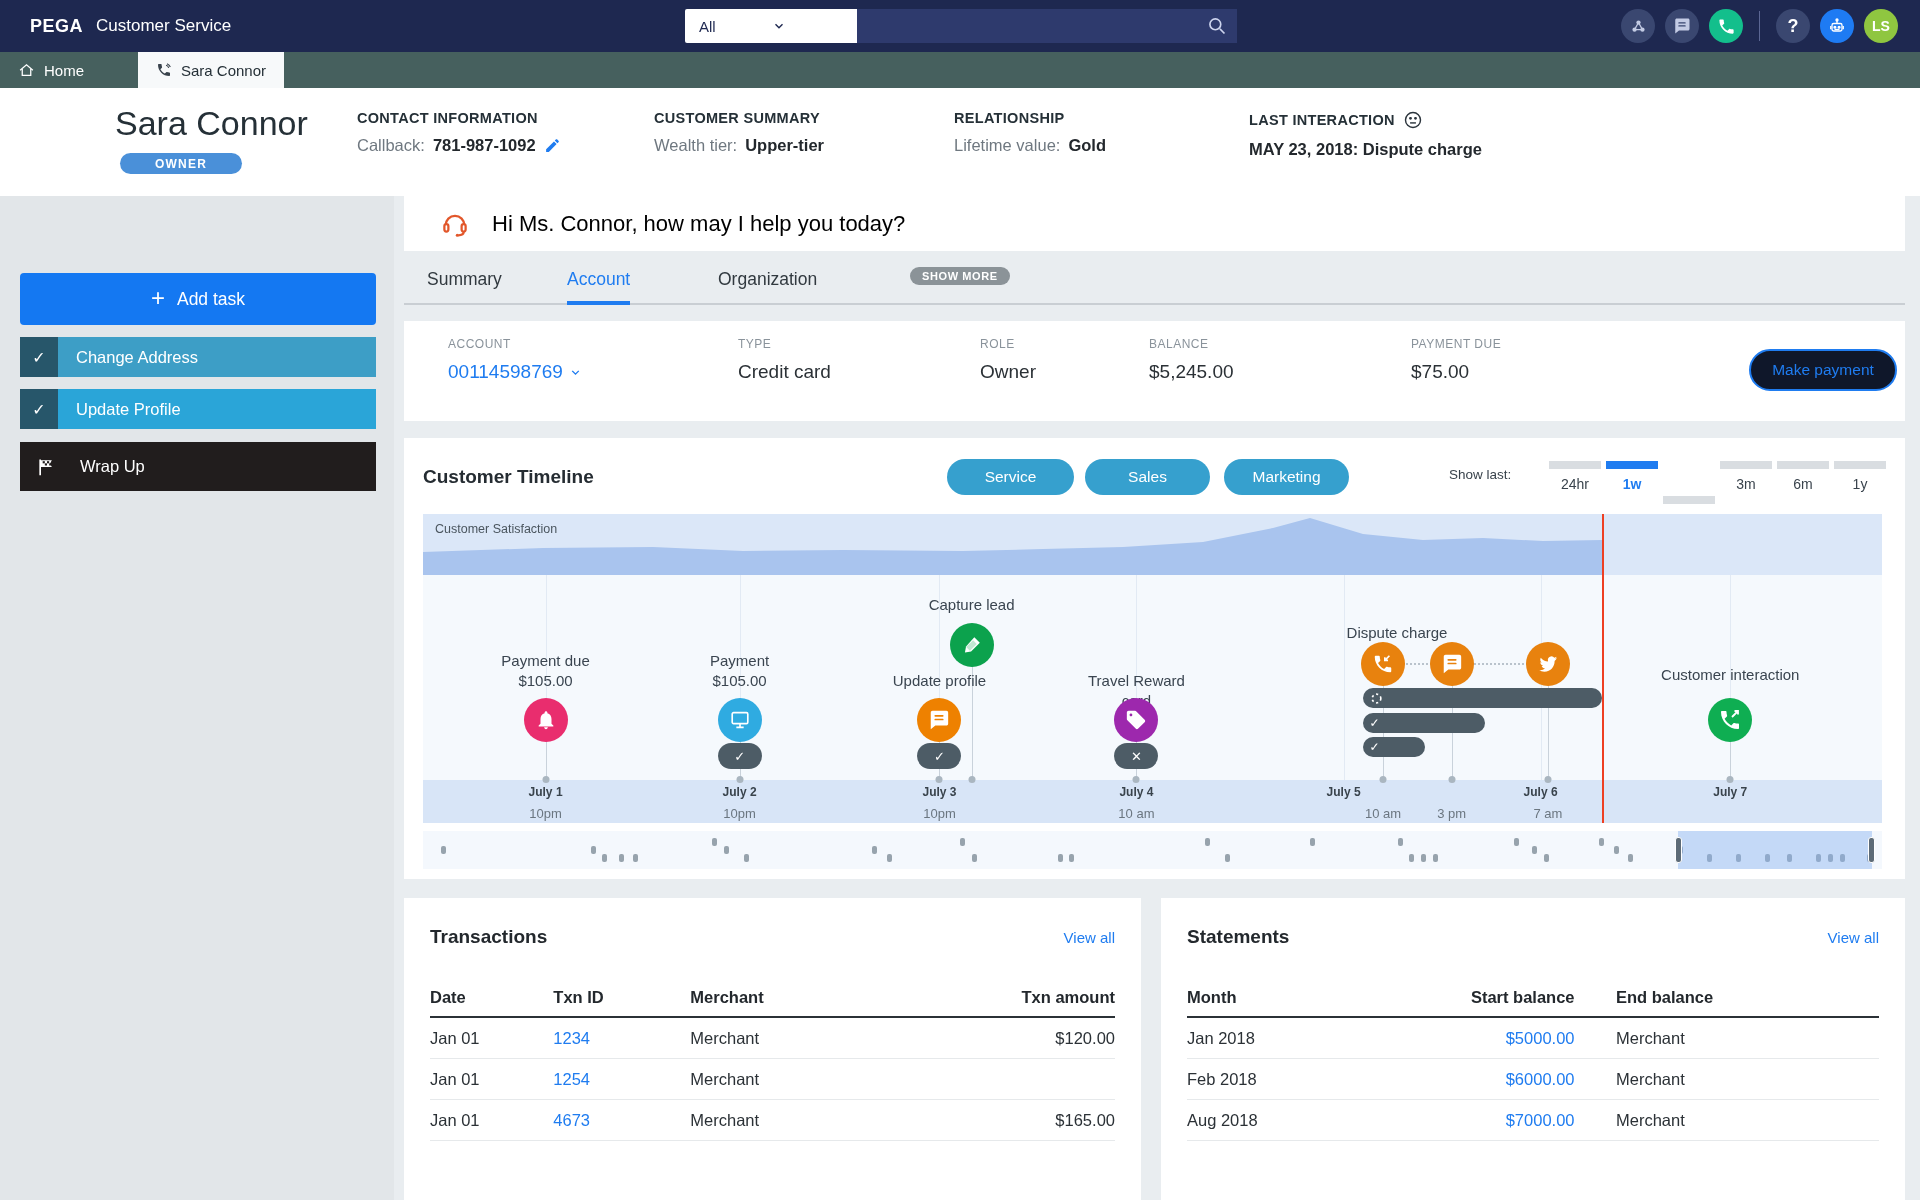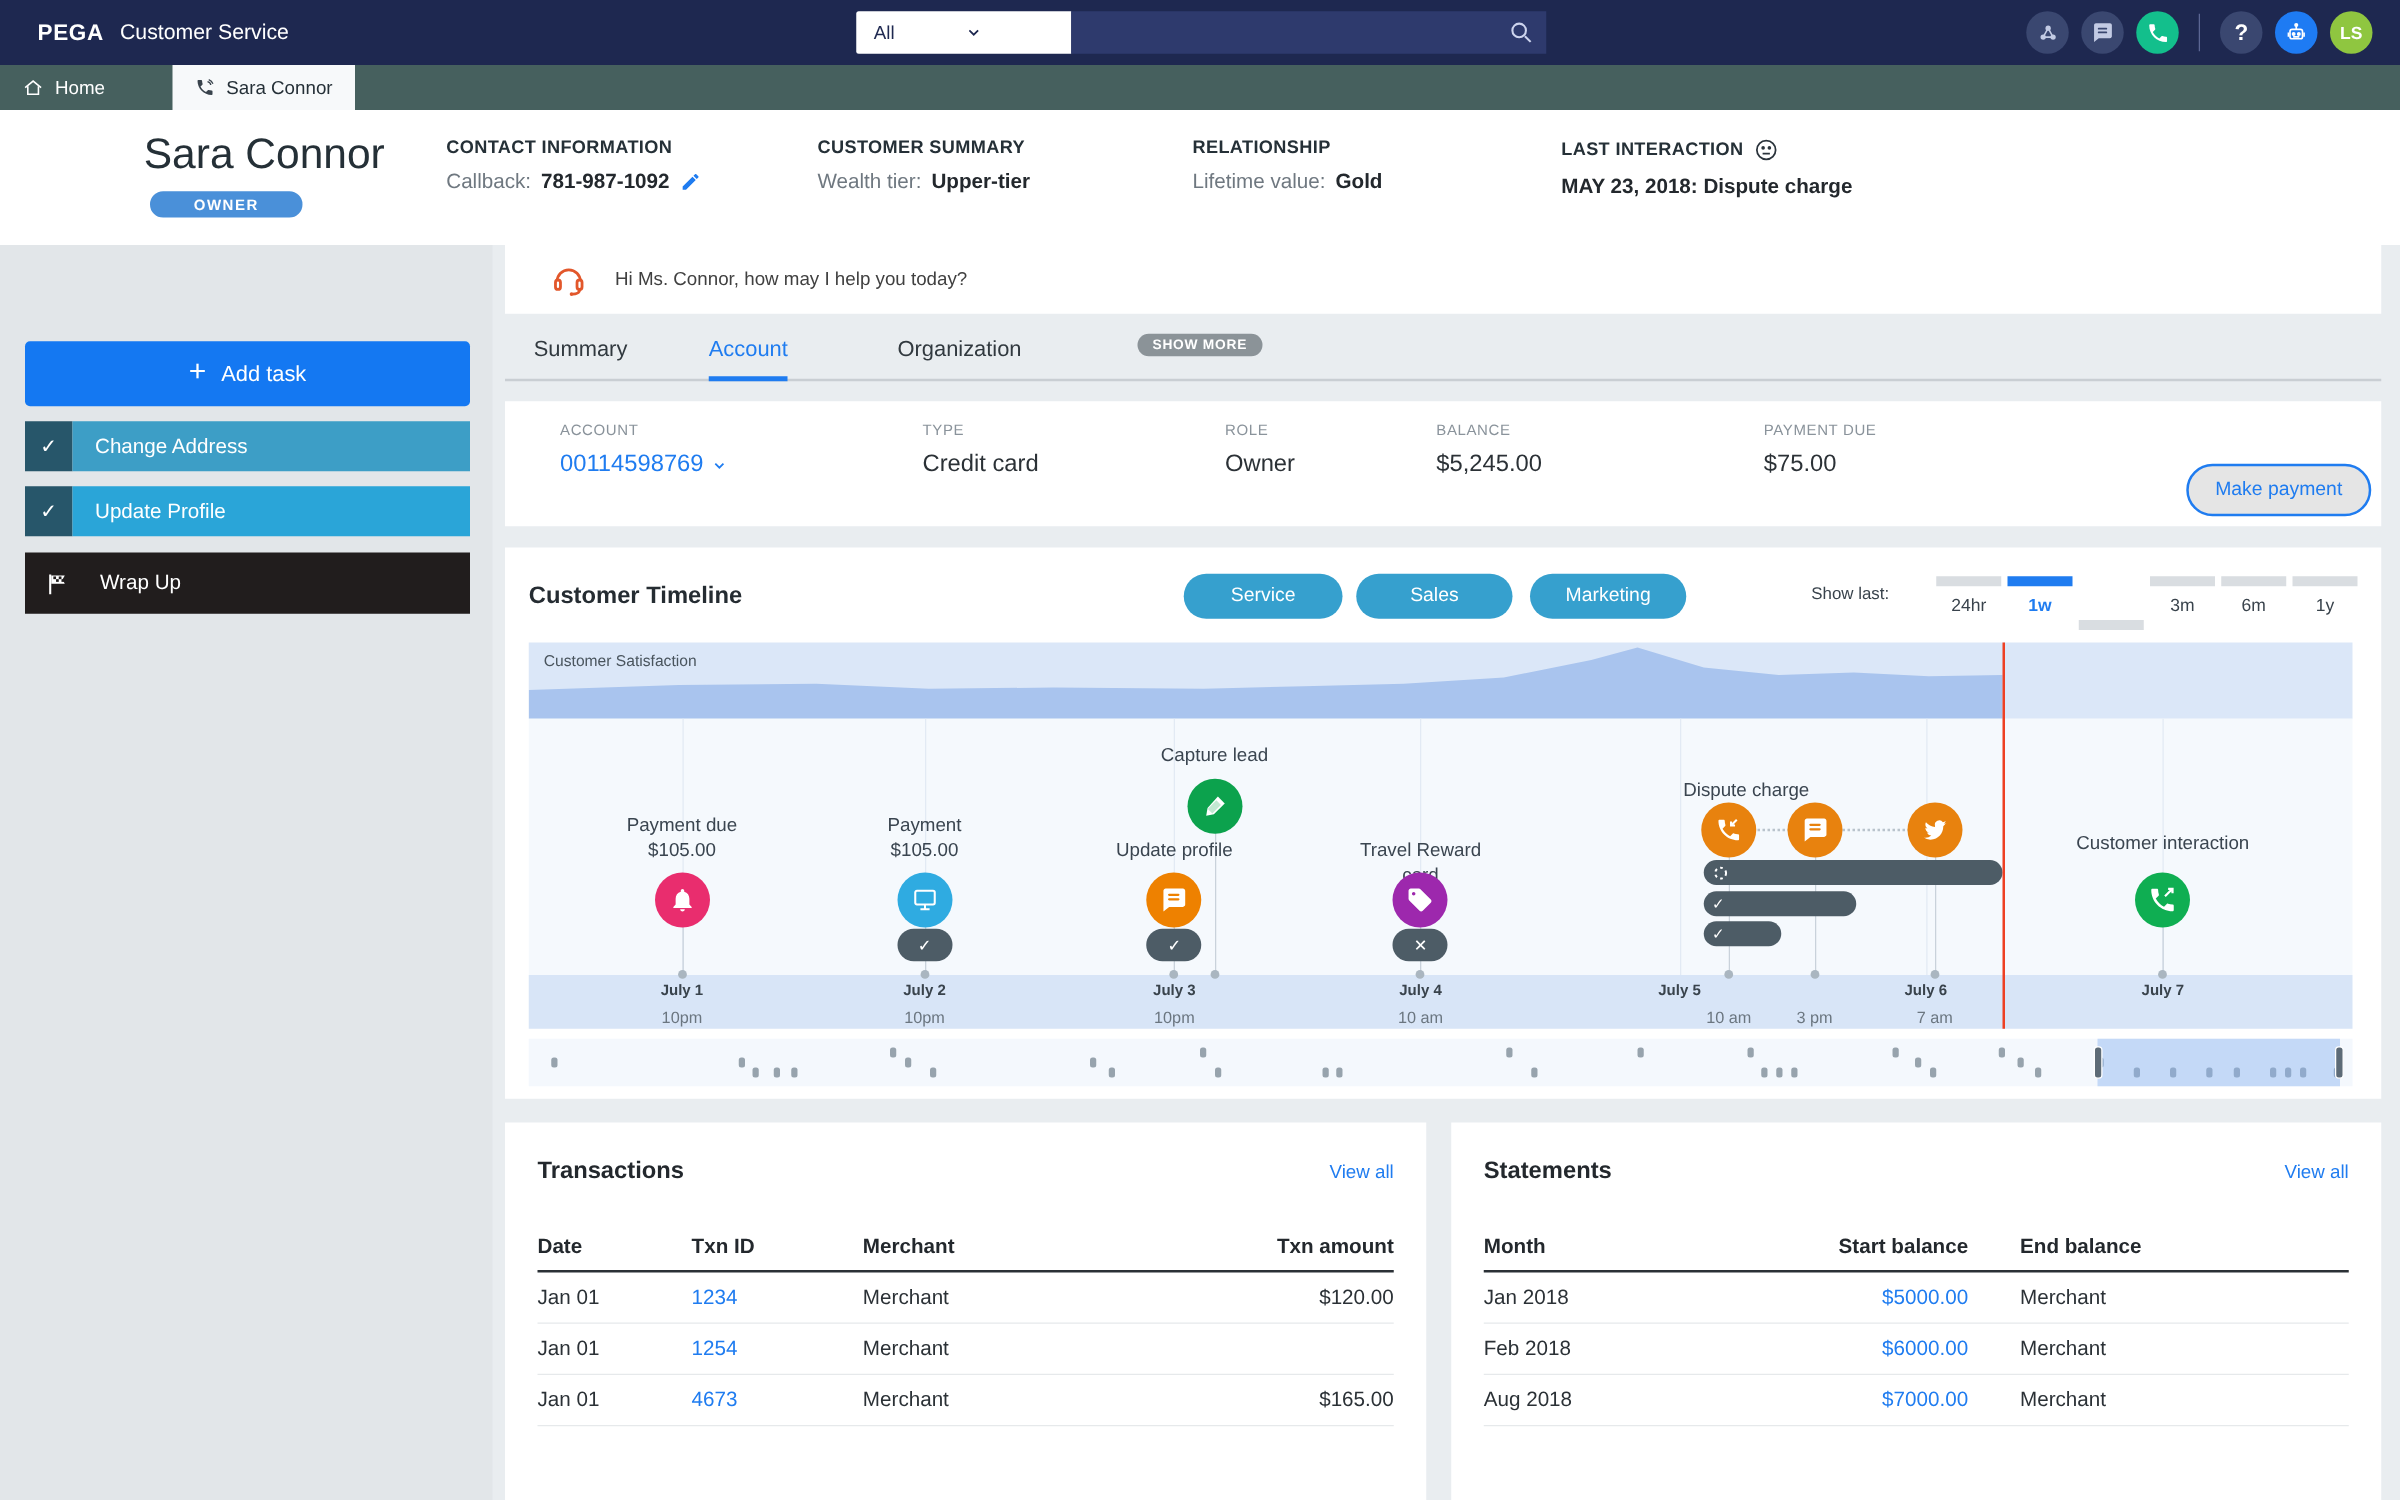--- a/index.html
+++ b/index.html
@@ -57,32 +57,32 @@
   .task.blue .body { background:#2aa5d8; }
   .task.dark { background:#211d1d; height:49px; }
   .task.dark .lead { background:transparent; width:52px; }
   .task.dark .body { background:transparent; padding-left:8px; }
   .next-best { position:absolute; left:0; bottom:0; width:394px; height:53px; background:#24282c; color:#fff; display:flex; align-items:center; gap:16px; padding-left:22px; font-size:17px; font-weight:bold; cursor:pointer; }
 
   
   .card { position:absolute; background:#fff; }
   .greeting-card { left:404px; top:196px; width:1501px; height:55px; }
   .greeting-card .hsicon { position:absolute; left:36px; top:13px; }
-  .greeting-text { position:absolute; left:88px; top:0; height:55px; display:flex; align-items:center; color:#404040; font-size:15px; }
+  .greeting-text { position:absolute; left:88px; top:0; height:55px; display:flex; align-items:center; color:#000000; font-size:22px; }
 
   .ctabs { position:absolute; left:404px; top:269px; width:1501px; height:36px; border-bottom:2px solid #c9ced3; }
   .ctab { position:absolute; top:0; height:34px; font-size:17.5px; color:#31393f; cursor:pointer; }
   .ctab.active { color:#1f7cf0; border-bottom:4px solid #1f7cf0; height:36px; }
 
   .account-card { left:404px; top:321px; width:1501px; height:100px; }
   .acol { position:absolute; top:16px; }
   .acol .alabel { font-size:12px; letter-spacing:.5px; color:#8a939b; }
   .acol .avalue { margin-top:10px; font-size:19px; color:#2b3136; display:flex; align-items:center; gap:6px; }
   .acol .avalue.link { color:#1f7cf0; cursor:pointer; }
-  .make-payment { position:absolute; left:1345px; top:28px; width:148px; height:42px; border:2px solid #1f7cf0; border-radius:21px; background:#e5e5e5; color:#1f7cf0; font-size:15.5px; display:flex; align-items:center; justify-content:center; cursor:pointer;margin-top:22px; }
+  .make-payment { position:absolute; left:1345px; top:28px; width:148px; height:42px; border:2px solid #1f7cf0; border-radius:21px; background:#0f172a; color:#1f7cf0; font-size:15.5px; display:flex; align-items:center; justify-content:center; cursor:pointer; }
 
   
   .timeline-card { left:404px; top:438px; width:1501px; height:441px; }
   .tl-title { position:absolute; left:19px; top:28px; font-size:19px; font-weight:bold; color:#252c32; }
   .pillbtn { position:absolute; top:21px; height:36px; border-radius:18px; background:#36a0ce; color:#fff; font-size:15.5px; display:flex; align-items:center; justify-content:center; cursor:pointer; }
   .showlast-label { position:absolute; left:1045px; top:29px; font-size:13.5px; color:#39434c; }
   .rseg { position:absolute; top:23px; width:52px; cursor:pointer; }
   .rseg .bar { height:8px; background:#d9dde1; }
   .rseg.sel .bar { background:#1f7cf0; }
   .rseg .rlabel { margin-top:7px; text-align:center; font-size:14px; color:#39434c; }

